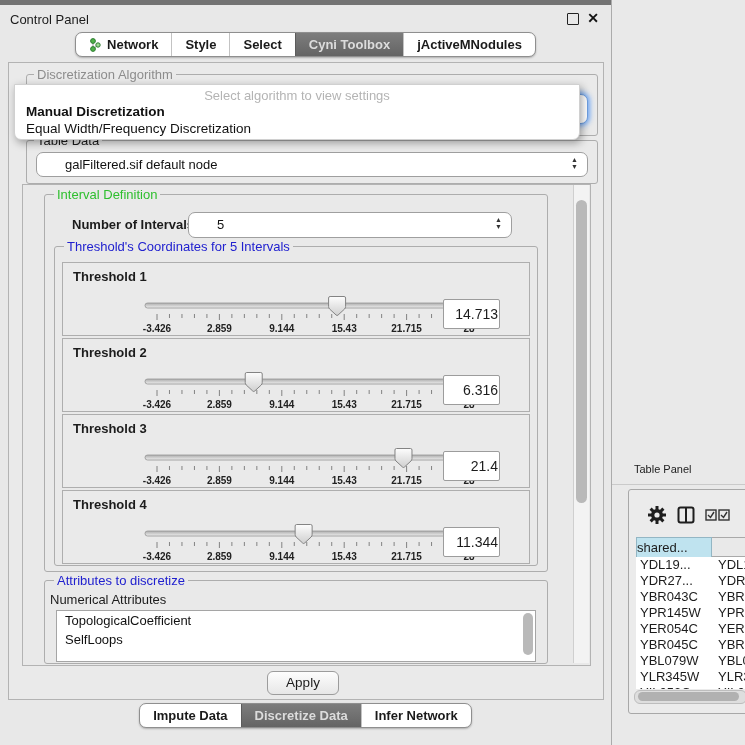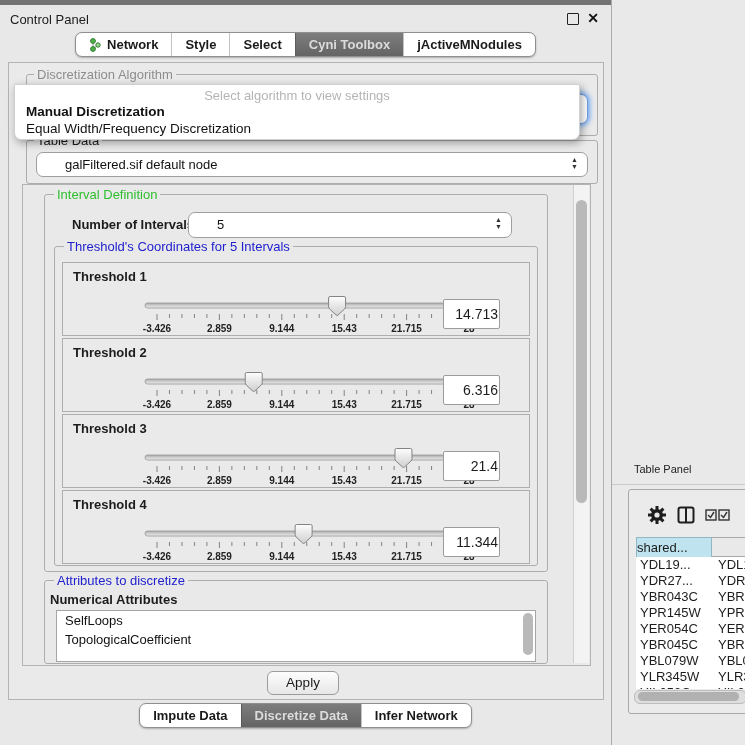--- a/index.html
+++ b/index.html
@@ -43,21 +43,21 @@
   #noi-label{left:72px;top:217px;font-size:13px;font-weight:700}
   #noi-combo{left:188px;top:212px;width:322px;height:24px}
   #thr-group{left:54px;top:246px;width:482px;height:318px;background:#e9e9e9}
   #thr-label{left:64px;top:239px;color:#2121cf;background:#e9e9e9}
   .thr-box{position:absolute;left:62px;width:466px;height:72px;border:1px solid #aeaeae;background:#eaeaea}
   .thr-name{position:absolute;left:10px;top:6px;font-size:13px;font-weight:700}
   .thr-slider{position:absolute;left:78px;top:32px;overflow:visible}
   .thr-value{position:absolute;left:380px;top:36px;width:54px;height:28px;background:#fff;border:1px solid #9c9c9c;border-radius:2px;font-size:14px;text-align:right;line-height:28px;padding-right:1px;box-sizing:content-box}
   #attr-group{left:44px;top:580px;width:502px;height:82px;background:#e9e9e9}
   #attr-grouplabel{left:54px;top:573px;color:#2121cf;background:#e9e9e9}
-  #attr-label{left:50px;top:592px;font-size:13px;font-weight:700}
+  #attr-label{left:50px;top:592px;font-size:13px;font-weight:400}
   #attr-listbox{left:56px;top:610px;width:478px;height:50px;background:#fff;border:1px solid #a5a5a5;overflow:hidden}
   .attr-item{position:relative;height:19px;line-height:19px;padding-left:8px;font-size:13px;color:#111}
   #attr-scrollthumb{right:2px;top:2px;width:10px;height:42px;background:#b9b9b9;border-radius:5px}
   #apply-btn{left:267px;top:671px;width:70px;height:22px;background:linear-gradient(#fdfdfd,#e7e7e7);border:1px solid #9c9c9c;border-radius:6px;font-size:13.5px;text-align:center;line-height:21px}
   
   #right-bg{left:612px;top:0;width:133px;height:745px;background:#e9e9e9}
   #tp-bar-label{left:634px;top:463px;font-size:11px;color:#222}
   #tp-bar-line{left:612px;top:484px;width:133px;height:1px;background:#cacaca}
   #table-panel{left:628px;top:489px;width:130px;height:223px;background:#ebebeb;border:1px solid #a8a8a8;border-radius:3px}
   #tp-header-1{left:636px;top:537px;width:76px;height:36px;background:#bfe3ef;border:1px solid #93b6c4;box-sizing:border-box;font-size:13px;text-align:left;line-height:19px}
@@ -347,22 +347,22 @@
         </svg>
         <div class="thr-value">11.344</div>
       </div>
     </div>
 
   <div id="attr-group" class="abs group"></div>
   <span id="attr-grouplabel" class="abs grouplabel">Attributes to discretize</span>
   <span id="attr-label" class="abs">Numerical Attributes</span>
   <div id="attr-listbox" class="abs">
 
-  <div class="attr-item">SelfLoops</div>
-      <div class="attr-item">TopologicalCoefficient</div>
+  <div class="attr-item">TopologicalCoefficient</div>
+      <div class="attr-item">SelfLoops</div>
       <div id="attr-scrollthumb" class="abs"></div>
     </div>
 
   <div id="apply-btn" class="abs">Apply</div>
   <div id="bottom-tabbar" class="abs segbar">
       <div class="seg" id="bottom-seg">
         <div class="seg-item">
           <span>Impute Data</span>
         </div>
         <div class="seg-item sel">

